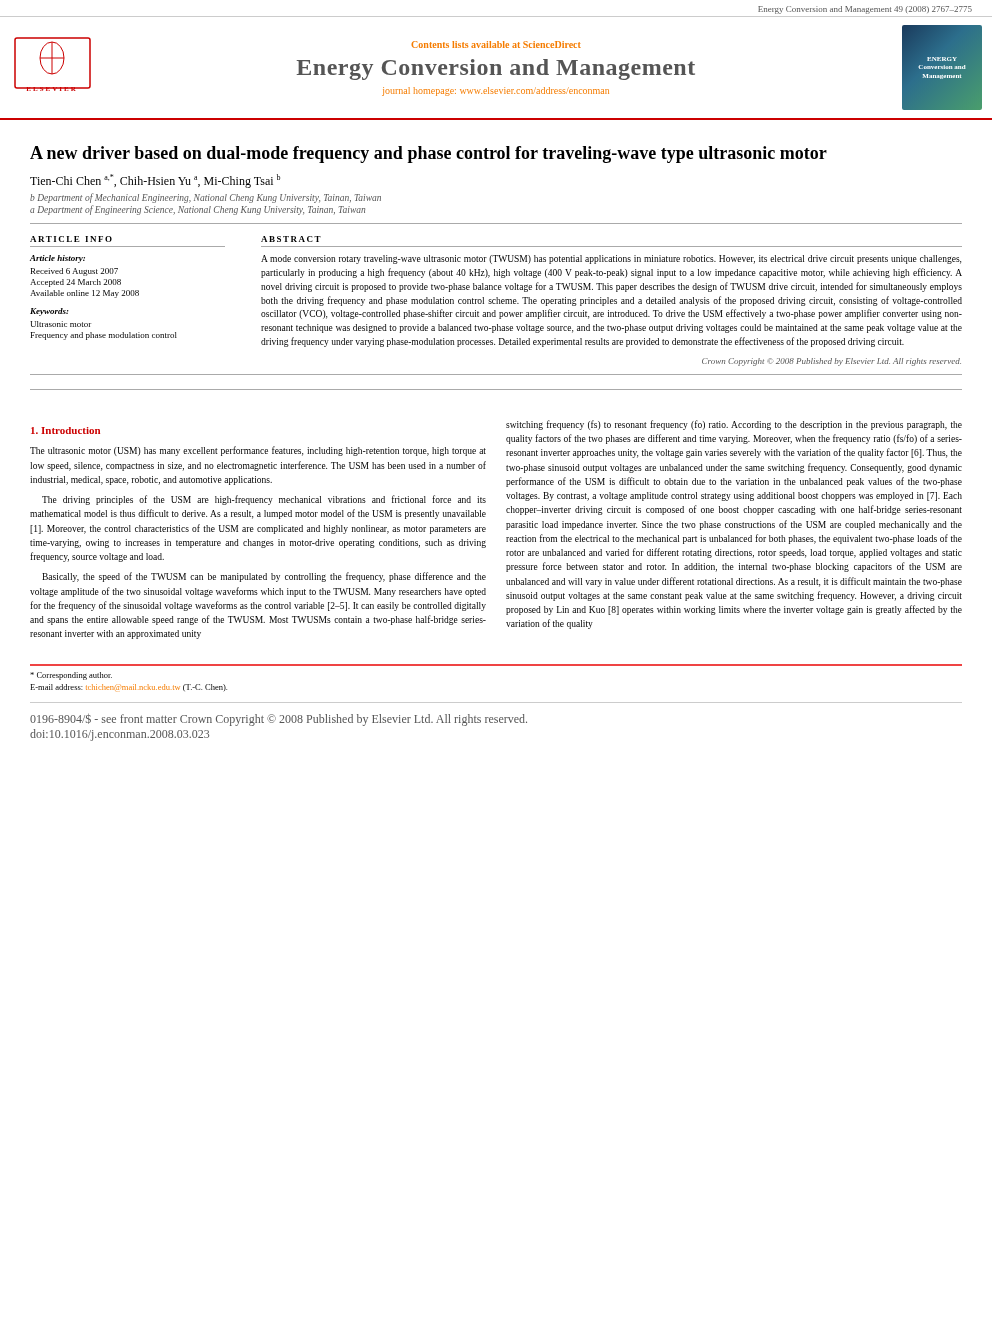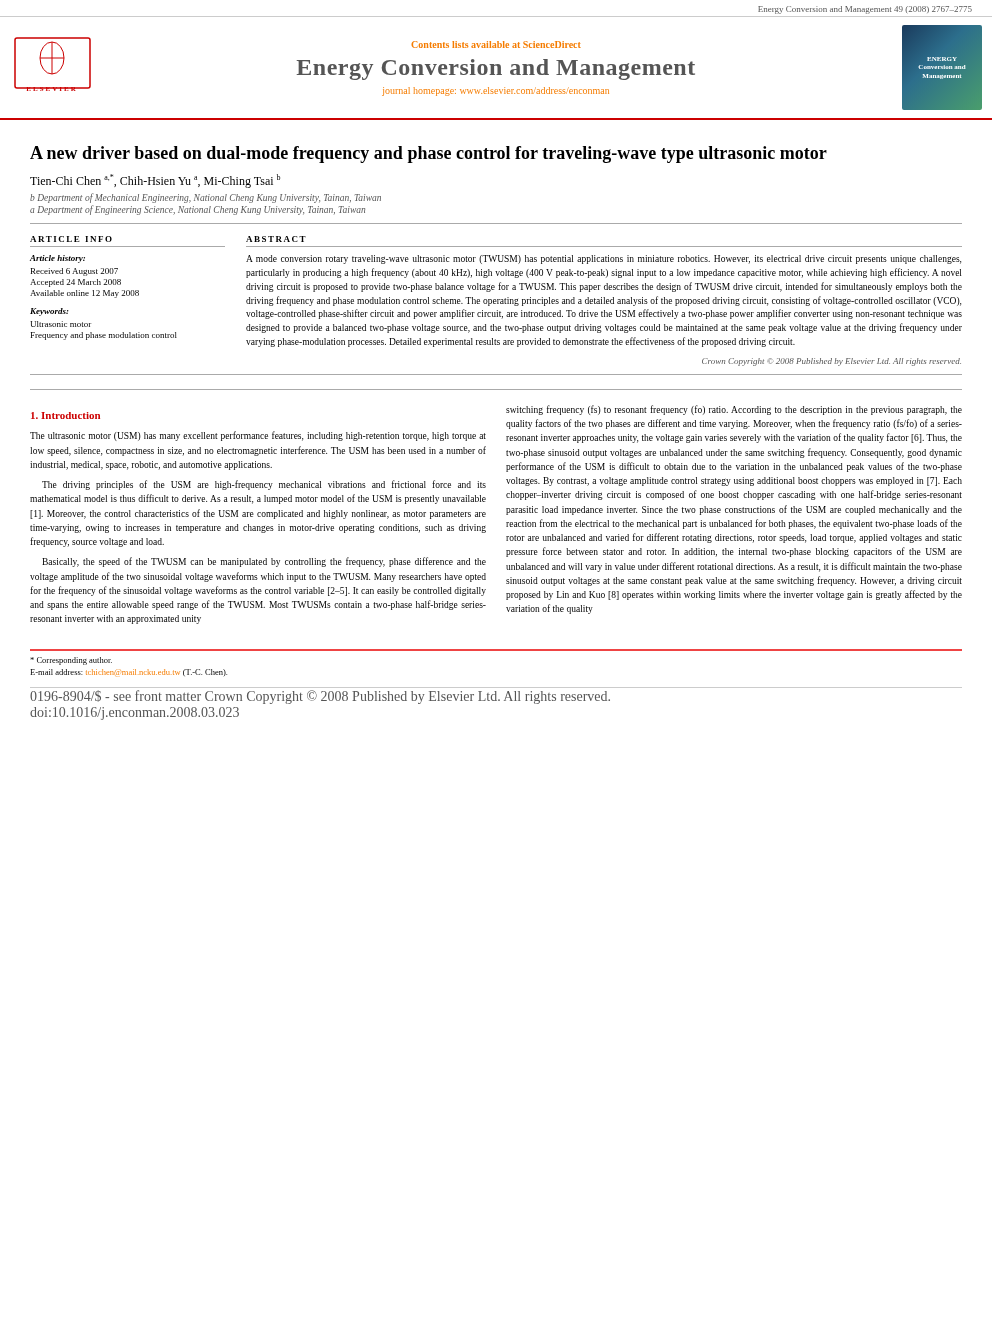--- a/index.html
+++ b/index.html
@@ -120,21 +120,21 @@
     
     .divider-thin {
       border: none;
       border-top: 1px solid #aaa;
       margin: 8px 0;
     }
 
     
     .two-col {
       display: flex;
-      gap: 21px;
+      gap: 36px;
       margin-top: 10px;
     }
     .article-info-col {
       width: 195px;
       flex-shrink: 0;
     }
     .abstract-col {
       flex: 1;
     }
 
@@ -184,21 +184,21 @@
       text-align: right;
       color: #555;
       font-style: italic;
       margin-top: 6px;
     }
 
     
     .body-section {
       margin-top: 14px;
       border-top: 1px solid #aaa;
-      padding-top: 13px;
+      padding-top: 28px;
     }
 
     .two-col-body {
       display: flex;
       gap: 20px;
     }
     .body-col {
       flex: 1;
       font-size: 9.5px;
       line-height: 1.5;
@@ -228,25 +228,25 @@
       margin-top: 16px;
       padding-top: 4px;
       font-size: 8.5px;
       color: #000;
     }
     .footnote-corresponding {
       font-size: 8.5px;
       margin-bottom: 2px;
     }
     .page-footer {
-      font-size: 14px;
+      font-size: 12px;
       color: #555;
       margin-top: 10px;
       border-top: 1px solid #ccc;
-      padding-top: 1px;
+      padding-top: 9px;
     }
   </style>
 </head>
 <body>
 
 <div class="journal-line">Energy Conversion and Management 49 (2008) 2767–2775</div>
 
 <div class="header">
 
   <div class="header-logo">

